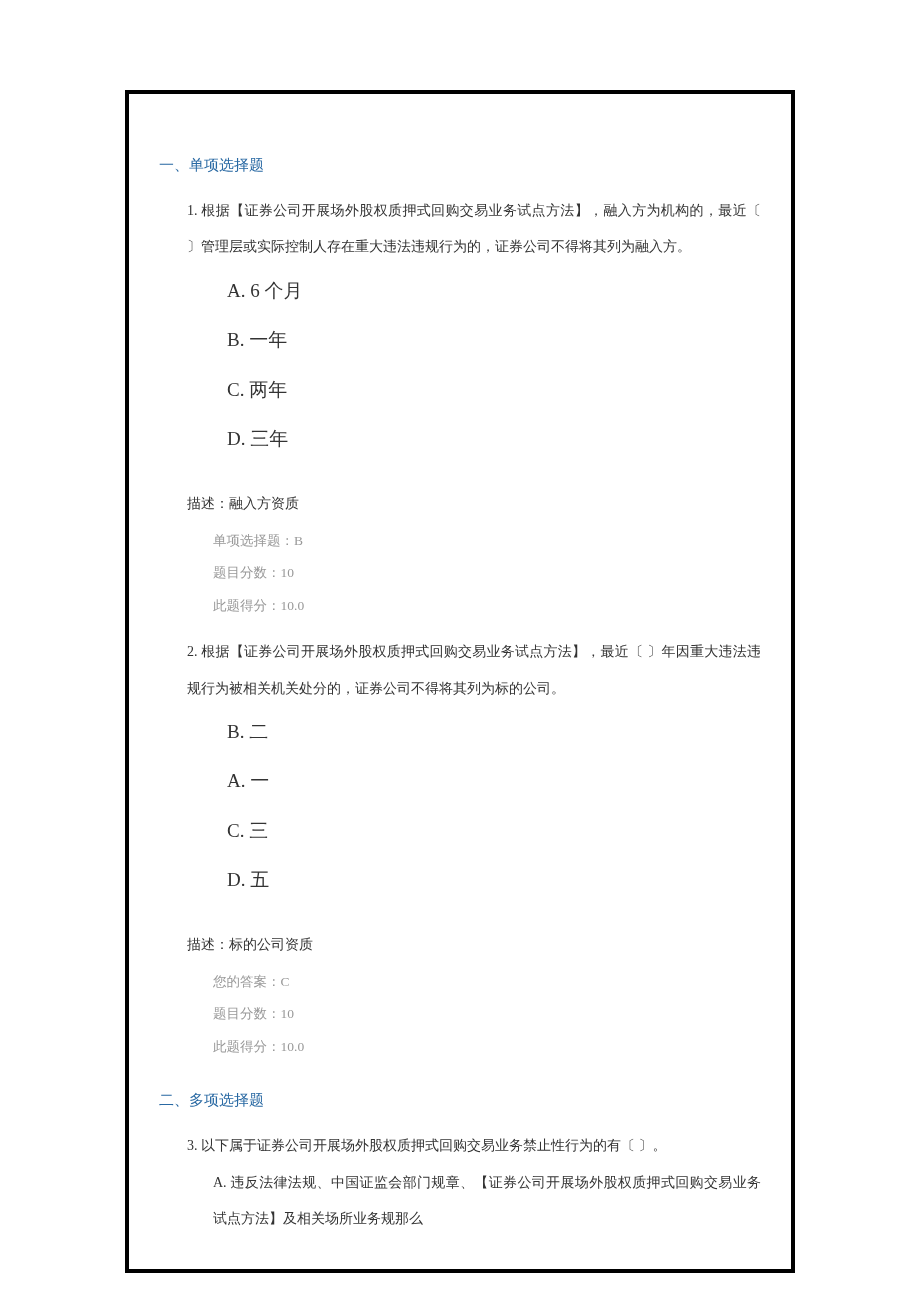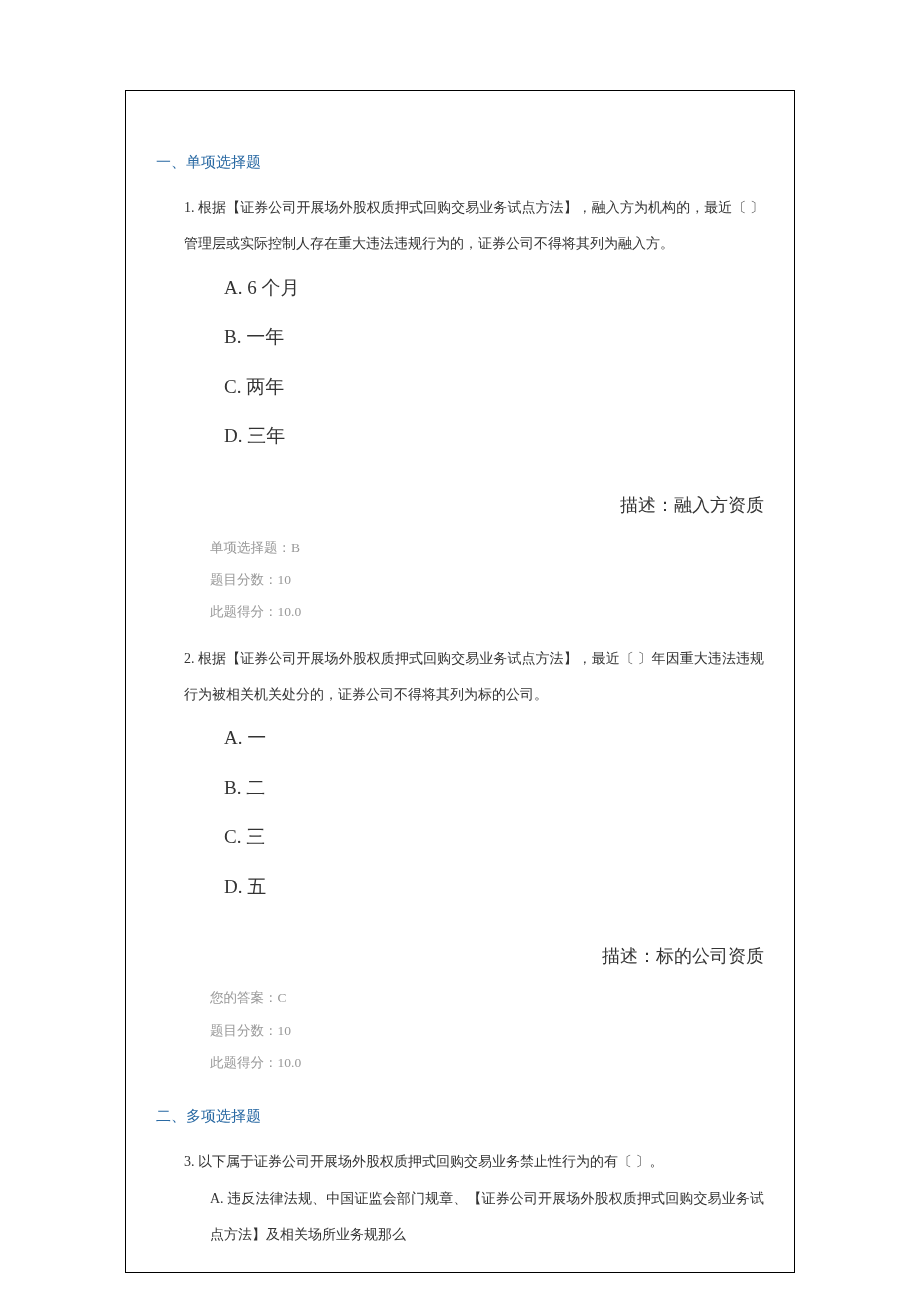--- a/index.html
+++ b/index.html
@@ -8,23 +8,23 @@
       box-sizing: border-box;
     }
     body {
       background: #ffffff;
       font-family: "SimSun", "宋体", serif;
       width: 920px;
       margin: 0 auto;
       padding: 90px 0 40px 0;
     }
     .page {
-      border: 1px solid #000000;
+      border: 4px solid #000000;
       margin: 0 125px;
-      padding: 50px 30px 18px 30px;
+      padding: 50px 30px 32px 30px;
       min-height: 1100px;
     }
     .section-title {
       color: #2969a3;
       font-size: 15px;
       margin-bottom: 18px;
       margin-top: 12px;
     }
     .question-block {
       padding-left: 28px;
@@ -36,25 +36,24 @@
       text-align: justify;
     }
     .option {
       color: #333;
       font-size: 19px;
       line-height: 2.6;
       padding-left: 40px;
     }
     .description {
       color: #333;
-      font-size: 18px;
+      font-size: 14px;
       line-height: 2.4;
       margin-top: 24px;
       margin-bottom: 4px;
-      text-align: right;
     }
     .meta-line {
       color: #999;
       font-size: 13.5px;
       line-height: 2.4;
       padding-left: 26px;
     }
     .space-after {
       margin-bottom: 12px;
     }
@@ -85,22 +84,22 @@
     <div class="option">A. 6 个月</div>
     <div class="option">B. 一年</div>
     <div class="option">C. 两年</div>
     <div class="option">D. 三年</div>
     <div class="description">描述：融入方资质</div>
     <div class="meta-line">单项选择题：B</div>
     <div class="meta-line">题目分数：10</div>
     <div class="meta-line space-after">此题得分：10.0</div>
 
     <div class="question-text question-2">2. 根据【证券公司开展场外股权质押式回购交易业务试点方法】，最近〔  〕年因重大违法违规行为被相关机关处分的，证券公司不得将其列为标的公司。</div>
+    <div class="option">B. 二</div>
     <div class="option">A. 一</div>
-    <div class="option">B. 二</div>
     <div class="option">C. 三</div>
     <div class="option">D. 五</div>
     <div class="description">描述：标的公司资质</div>
     <div class="meta-line">您的答案：C</div>
     <div class="meta-line">题目分数：10</div>
     <div class="meta-line">此题得分：10.0</div>
   </div>
 
   <div class="section-title section-2">二、多项选择题</div>
 

